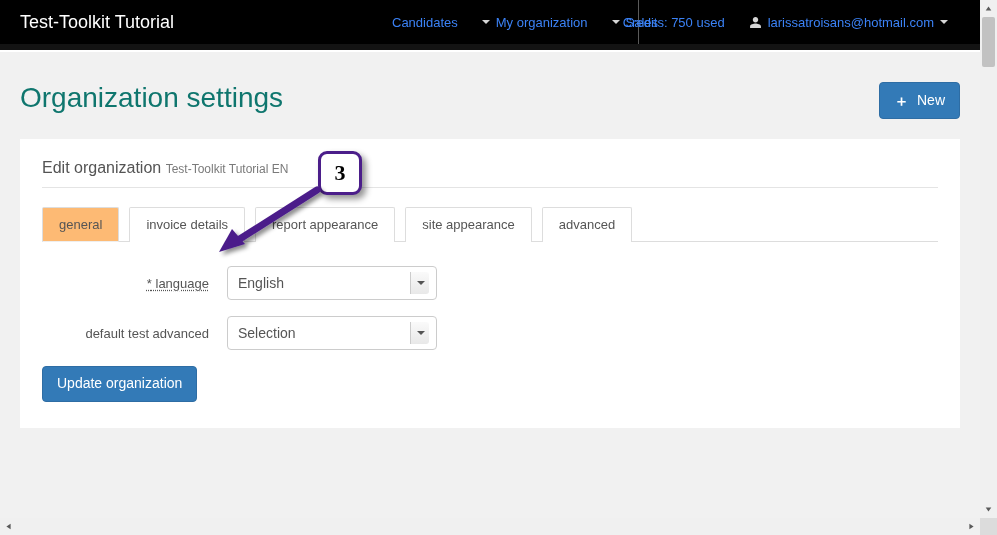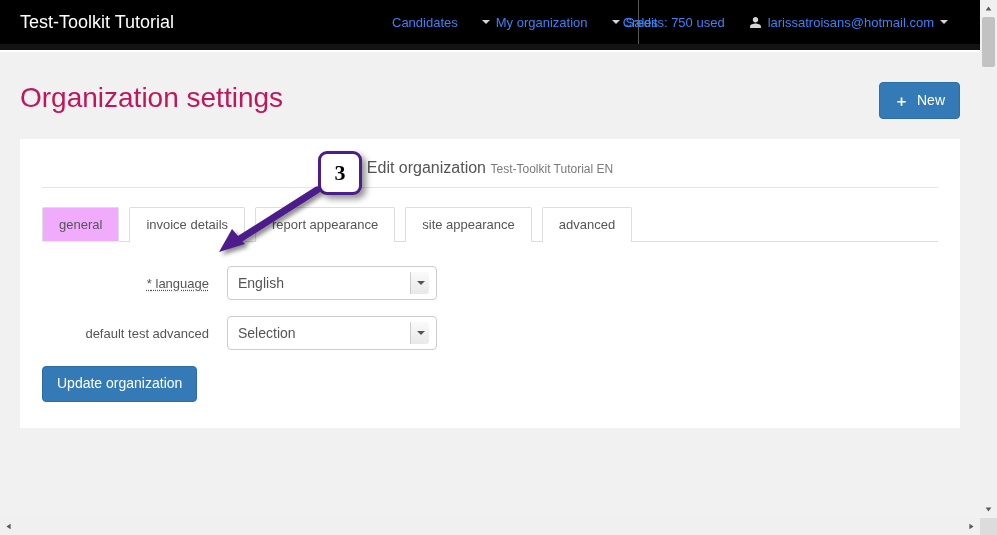--- a/index.html
+++ b/index.html
@@ -69,53 +69,52 @@
   }
 
   
   .page {
     padding:30px 20px 0 20px;
   }
   .page-header-row {
     display:flex; align-items:flex-start; justify-content:space-between; margin-bottom:20px;
   }
   h1.page-title {
-    margin:0; font-weight:400; color:#be185d; font-size:28px;
+    margin:0; font-weight:400; color:#0f766e; font-size:28px;
   }
   .btn {
     display:inline-flex; align-items:center; gap:8px;
     padding:7px 14px; border-radius:4px; border:1px solid transparent;
     font-size:14px; cursor:pointer; line-height:1.4;
   }
   .btn-primary {
     background:#337ab7; color:#fff; border-color:#2e6da4;
   }
   .plus-icon { font-weight:bold; font-size:15px; }
 
   .panel {
     background:#fff; padding:20px 22px 26px 22px;
   }
   .panel-heading {
     font-size:16px; color:#545454; padding-bottom:10px; border-bottom:1px solid #e4e4e4;
     margin-bottom:18px;
-    text-align:center;
   }
   .panel-heading .sub { font-size:12px; color:#7a7a7a; }
 
   
   .tabs {
     display:flex; border-bottom:1px solid #ddd; margin-bottom:24px;
   }
   .tab {
     border:1px solid #ddd; border-bottom:none;
     background:#fff; color:#555;
     padding:9px 16px; font-size:13px; margin-right:10px;
     border-radius:2px 2px 0 0; cursor:pointer; position:relative; top:1px;
   }
-  .tab.active { background:#f0abfc; color:#555; border-bottom:1px solid #eeeeee; }
+  .tab.active { background:#fdba74; color:#555; border-bottom:1px solid #eeeeee; }
 
   
   .form-row { display:flex; align-items:center; margin-bottom:16px; }
   .form-label {
     width:185px; text-align:right; padding-right:18px; color:#555; font-size:13px;
   }
   .form-label .req { text-decoration:underline dotted; text-underline-offset:2px; }
   .form-label .star { }
   .form-control, .form-select {
     width:210px; height:34px; border:1px solid #ccc; border-radius:4px;

